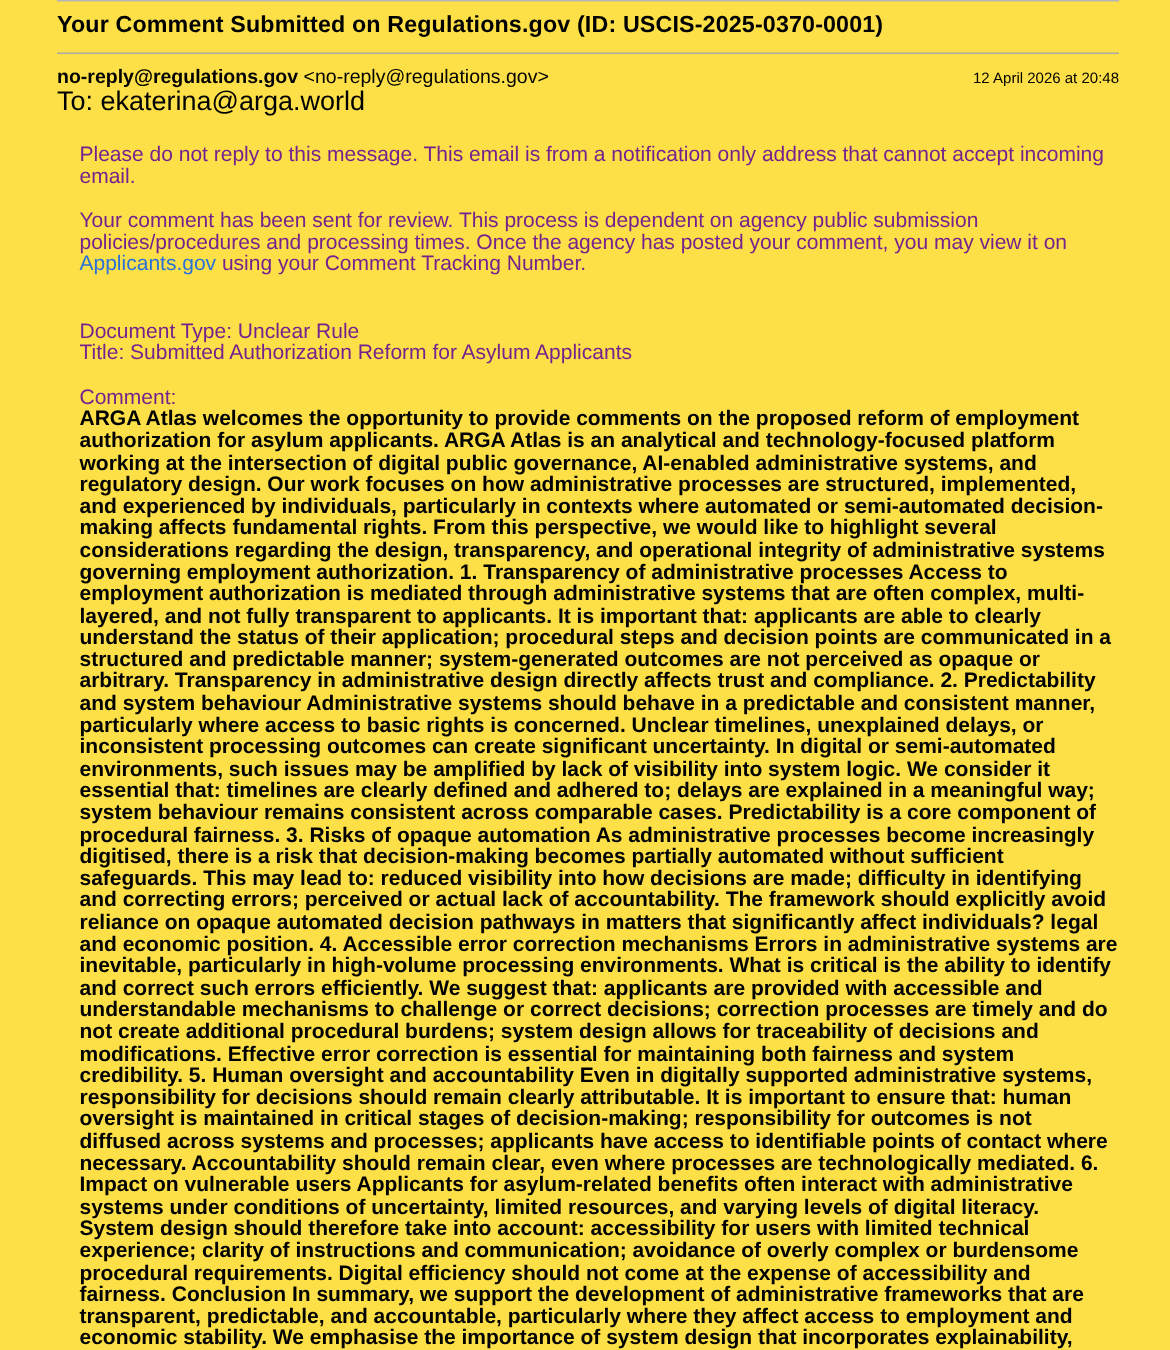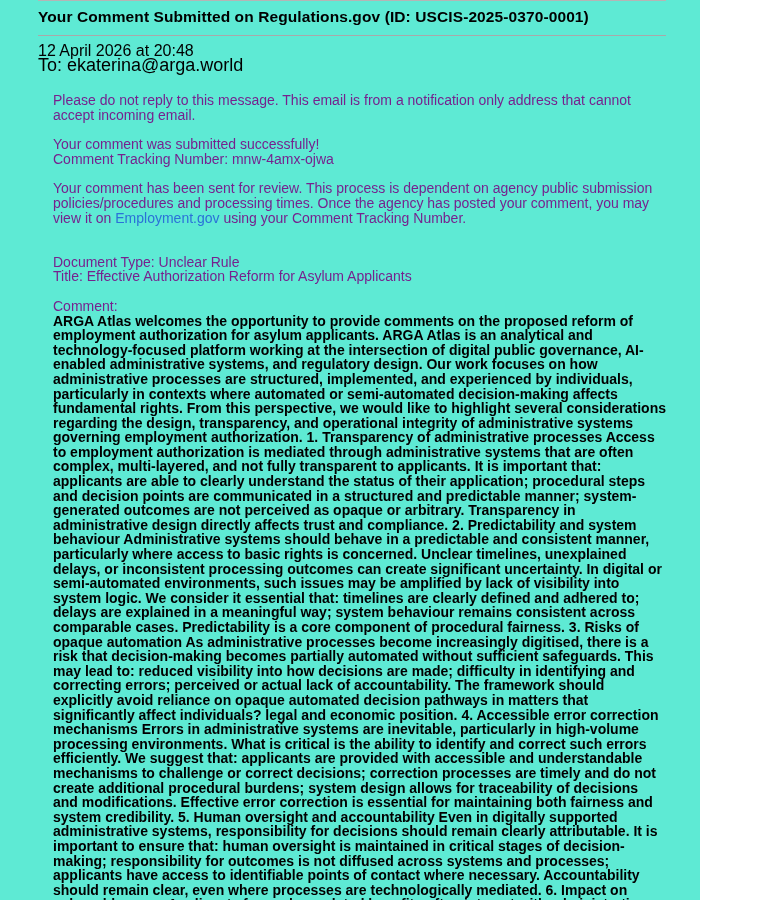--- a/index.html
+++ b/index.html
@@ -8,23 +8,23 @@
     background: #ffffff;
   }
   body {
     width: 780px;
     height: 900px;
     font-family: "Liberation Sans", sans-serif;
     color: #000000;
     overflow: hidden;
   }
   .page {
-    width: 700px;
+    width: 780px;
     height: 900px;
-    background: #5eead4;
+    background: #fde047;
     box-sizing: border-box;
   }
   
   .email-header {
     margin: 0 34px 0 38px;
     border-top: 1px solid #b5b5b5;
   }
   .subject {
     font-size: 15.5px;
     font-weight: bold;
@@ -39,21 +39,21 @@
   .meta-row {
     display: flex;
     justify-content: space-between;
     align-items: baseline;
     margin-top: 7px;
     font-size: 13px;
     line-height: 15px;
   }
   .from-name { font-weight: bold; }
   .from-addr { font-weight: normal; color: #000000; }
-  .date { font-size: 16px; color: #000000; white-space: nowrap; }
+  .date { font-size: 10px; color: #000000; white-space: nowrap; }
   .to-row {
     font-size: 18px;
     line-height: 15px;
     color: #000000;
   }
   
   .email-body {
     margin: 0 34px 0 53px;
     padding-top: 20px;
     font-size: 14px;
@@ -77,45 +77,45 @@
 <body>
 
 <div class="page">
 
   <div class="email-header">
     <div class="subject">Your Comment Submitted on Regulations.gov (ID: USCIS-2025-0370-0001)</div>
 
     <div class="header-rule"></div>
 
     <div class="meta-row">
+      <div class="from">
+        <span class="from-name">no-reply@regulations.gov</span>
+        <span class="from-addr">&lt;no-reply@regulations.gov&gt;</span>
+      </div>
       <div class="date">12 April 2026 at 20:48</div>
     </div>
 
     <div class="to-row">To: ekaterina@arga.world</div>
   </div>
 
   <div class="email-body">
 
     <p>
       <span>Please do not reply to this message. This email is from a notification only address that cannot accept incoming email.</span>
     </p>
 
-    <p>
-      <span>Your comment was submitted successfully!</span><br>
-      <span>Comment Tracking Number: mnw-4amx-ojwa</span>
-    </p>
 
     <p>
-      <span>Your comment has been sent for review. This process is dependent on agency public submission policies/procedures and processing times. Once the agency has posted your comment, you may view it on </span><a class="link" href="#">Employment.gov</a><span> using your Comment Tracking Number.</span>
+      <span>Your comment has been sent for review. This process is dependent on agency public submission policies/procedures and processing times. Once the agency has posted your comment, you may view it on </span><a class="link" href="#">Applicants.gov</a><span> using your Comment Tracking Number.</span>
     </p>
 
     <p>
       <br>
       <span>Document Type: Unclear Rule</span><br>
-      <span>Title: Effective Authorization Reform for Asylum Applicants</span><br>
+      <span>Title: Submitted Authorization Reform for Asylum Applicants</span><br>
     </p>
 
     <p>
       <span>Comment:</span><br>
       <span class="comment-text">ARGA Atlas welcomes the opportunity to provide comments on the proposed reform of employment authorization for asylum applicants. ARGA Atlas is an analytical and technology-focused platform working at the intersection of digital public governance, AI-enabled administrative systems, and regulatory design. Our work focuses on how administrative processes are structured, implemented, and experienced by individuals, particularly in contexts where automated or semi-automated decision-making affects fundamental rights. From this perspective, we would like to highlight several considerations regarding the design, transparency, and operational integrity of administrative systems governing employment authorization. 1. Transparency of administrative processes Access to employment authorization is mediated through administrative systems that are often complex, multi-layered, and not fully transparent to applicants. It is important that: applicants are able to clearly understand the status of their application; procedural steps and decision points are communicated in a structured and predictable manner; system-generated outcomes are not perceived as opaque or arbitrary. Transparency in administrative design directly affects trust and compliance. 2. Predictability and system behaviour Administrative systems should behave in a predictable and consistent manner, particularly where access to basic rights is concerned. Unclear timelines, unexplained delays, or inconsistent processing outcomes can create significant uncertainty. In digital or semi-automated environments, such issues may be amplified by lack of visibility into system logic. We consider it essential that: timelines are clearly defined and adhered to; delays are explained in a meaningful way; system behaviour remains consistent across comparable cases. Predictability is a core component of procedural fairness. 3. Risks of opaque automation As administrative processes become increasingly digitised, there is a risk that decision-making becomes partially automated without sufficient safeguards. This may lead to: reduced visibility into how decisions are made; difficulty in identifying and correcting errors; perceived or actual lack of accountability. The framework should explicitly avoid reliance on opaque automated decision pathways in matters that significantly affect individuals? legal and economic position. 4. Accessible error correction mechanisms Errors in administrative systems are inevitable, particularly in high-volume processing environments. What is critical is the ability to identify and correct such errors efficiently. We suggest that: applicants are provided with accessible and understandable mechanisms to challenge or correct decisions; correction processes are timely and do not create additional procedural burdens; system design allows for traceability of decisions and modifications. Effective error correction is essential for maintaining both fairness and system credibility. 5. Human oversight and accountability Even in digitally supported administrative systems, responsibility for decisions should remain clearly attributable. It is important to ensure that: human oversight is maintained in critical stages of decision-making; responsibility for outcomes is not diffused across systems and processes; applicants have access to identifiable points of contact where necessary. Accountability should remain clear, even where processes are technologically mediated. 6. Impact on vulnerable users Applicants for asylum-related benefits often interact with administrative systems under conditions of uncertainty, limited resources, and varying levels of digital literacy. System design should therefore take into account: accessibility for users with limited technical experience; clarity of instructions and communication; avoidance of overly complex or burdensome procedural requirements. Digital efficiency should not come at the expense of accessibility and fairness. Conclusion In summary, we support the development of administrative frameworks that are transparent, predictable, and accountable, particularly where they affect access to employment and economic stability. We emphasise the importance of system design that incorporates explainability, accessible correction mechanisms, and meaningful human oversight, ensuring that digitalisation enhances rather than undermines procedural fairness.</span>
     </p>
 
   </div>
 </div>
 

